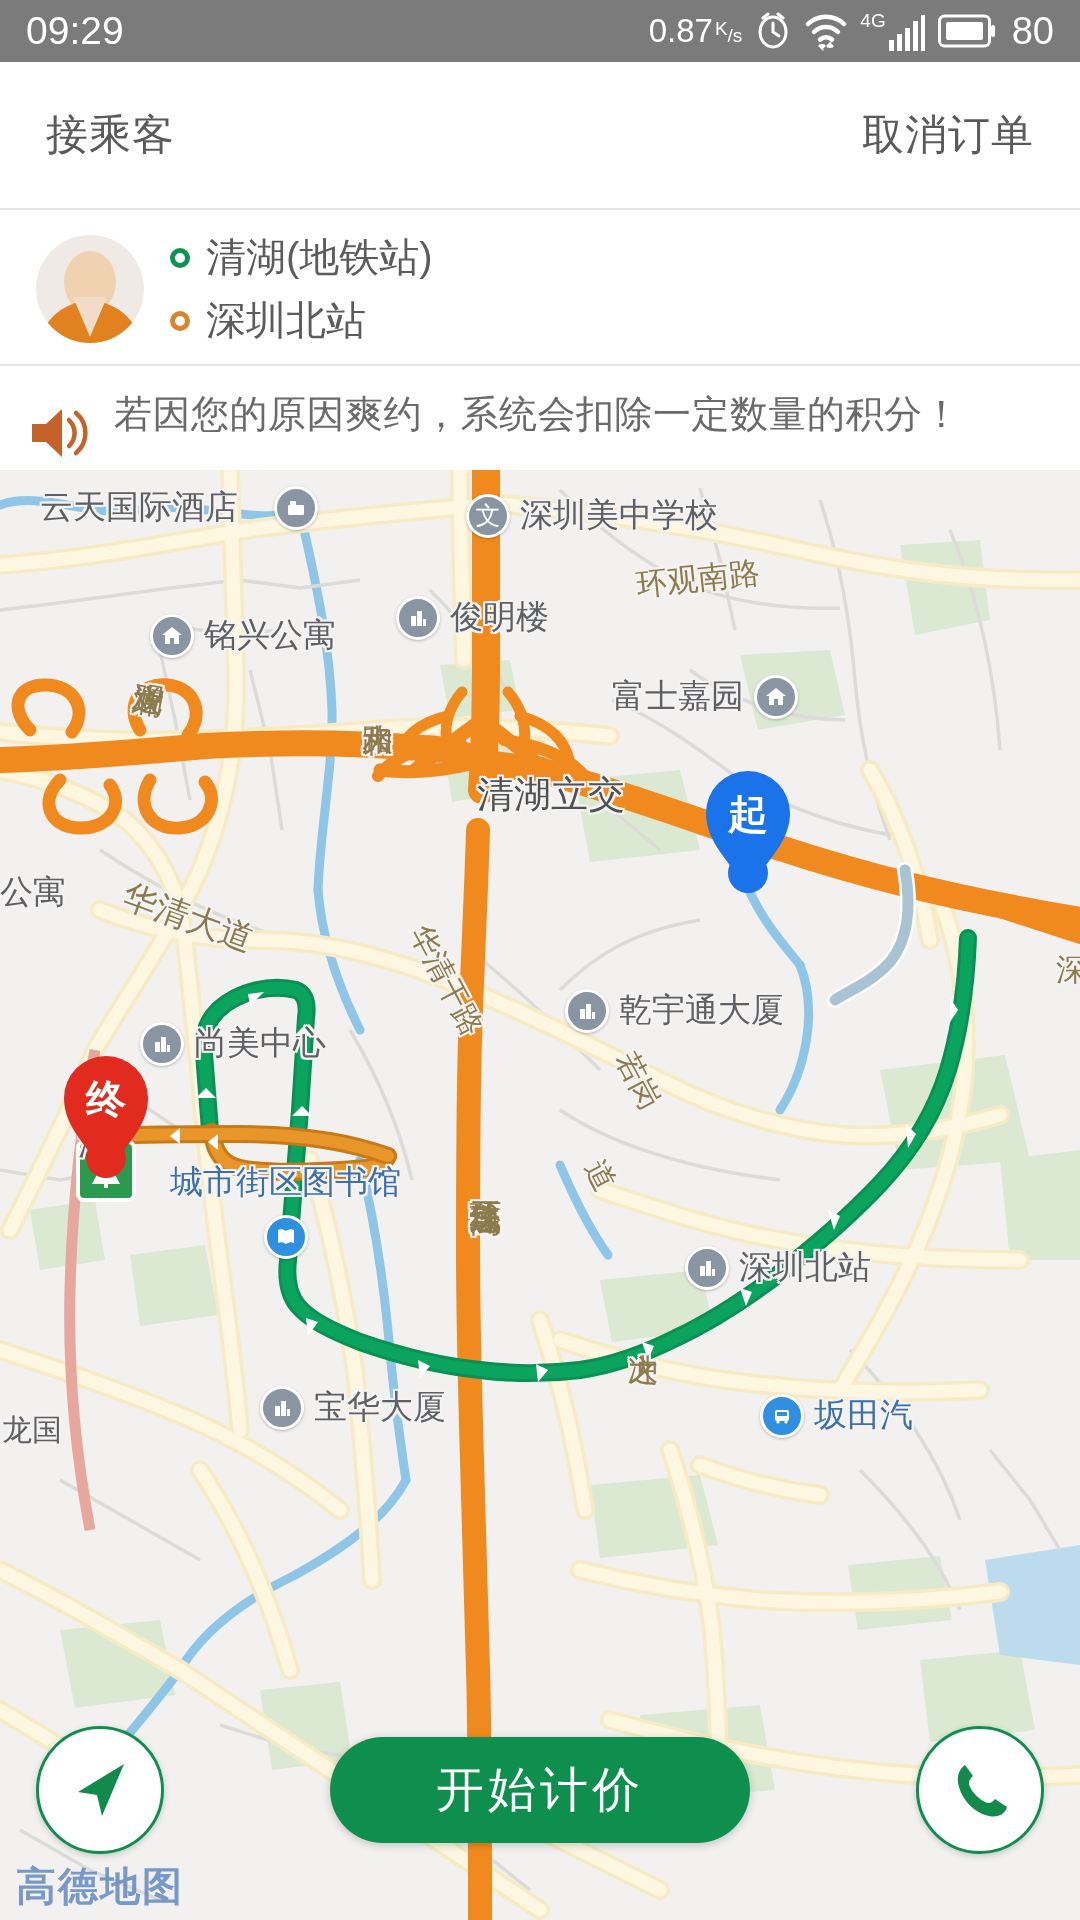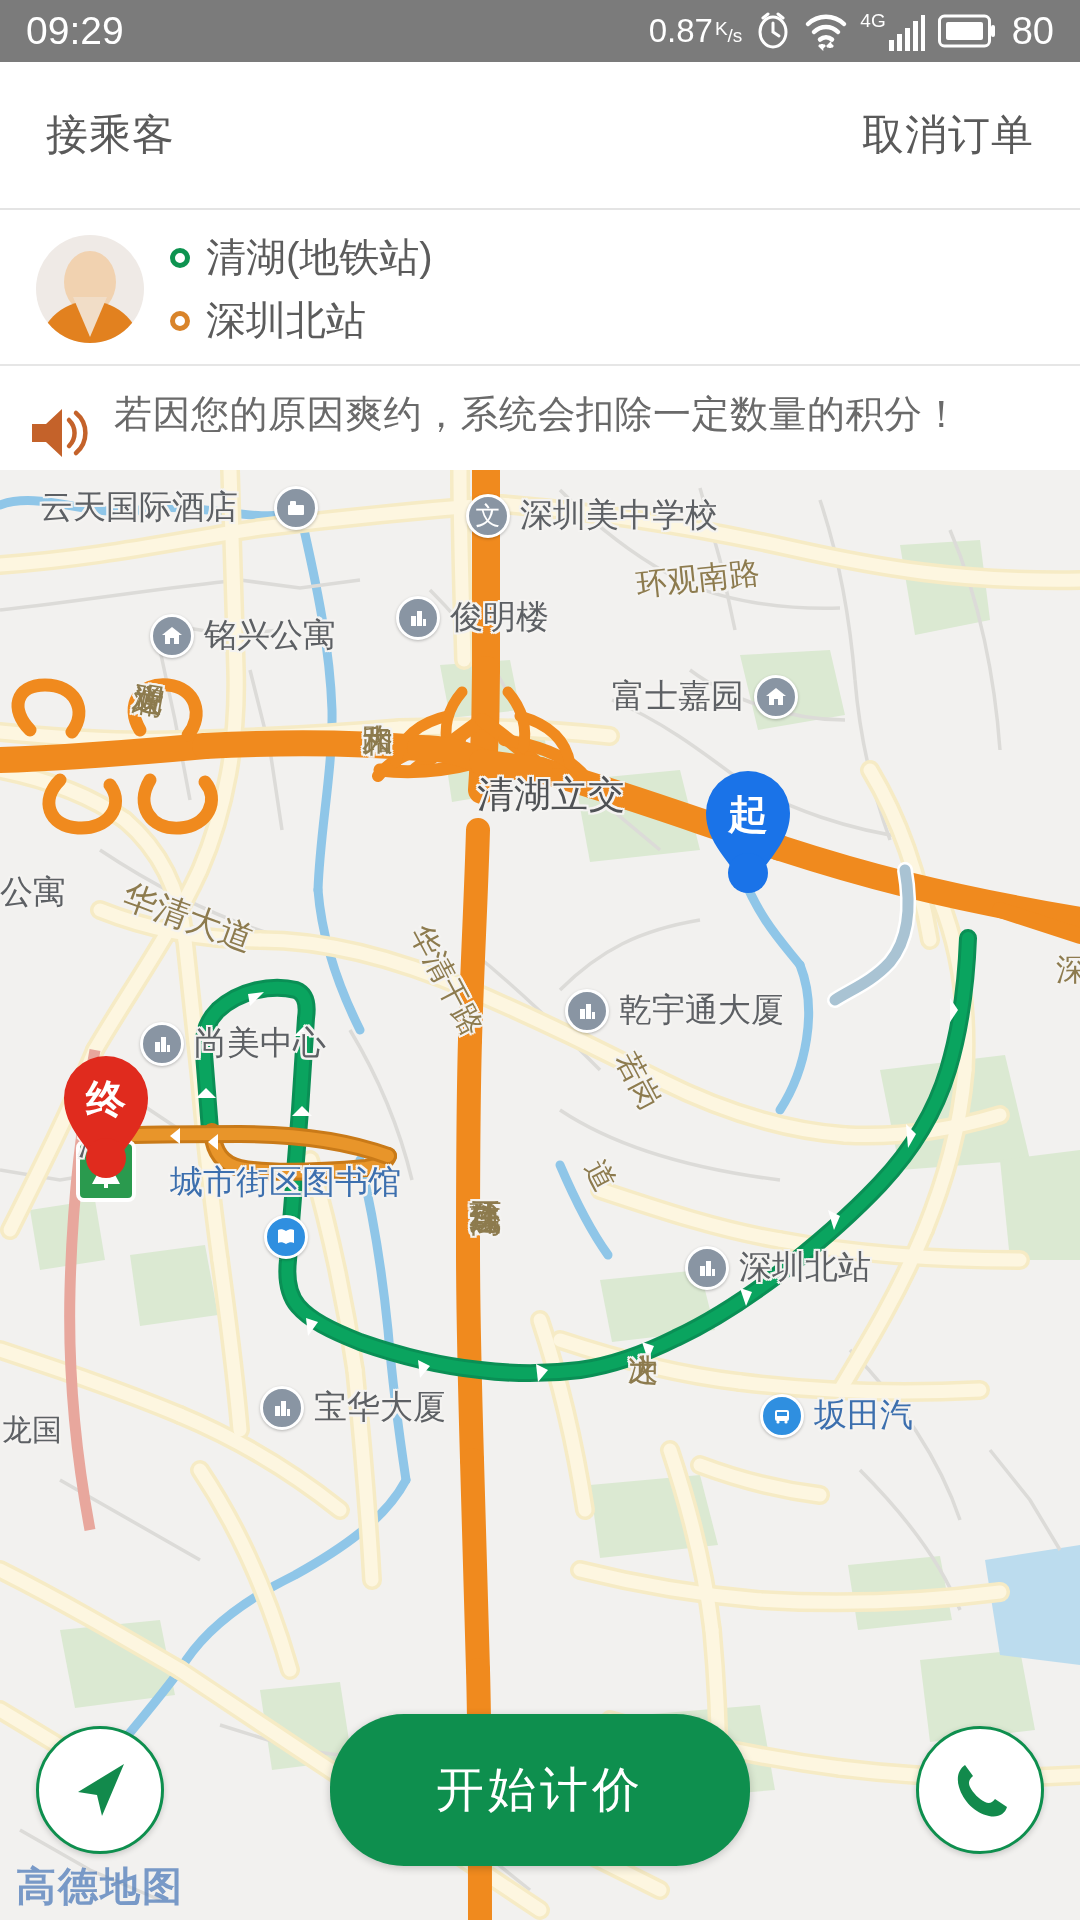--- a/index.html
+++ b/index.html
@@ -272,21 +272,21 @@
     border: 3px solid #0e8f4e;
     box-sizing: border-box;
     display: flex;
     align-items: center;
     justify-content: center;
     flex: 0 0 auto;
     box-shadow: 0 2px 6px rgba(0,0,0,0.18);
   }
   #start-meter-button {
     width: 420px;
-    height: 152px;
+    height: 106px;
     border-radius: 74px;
     background: #0e8f4e;
     border: none;
     color: #ffffff;
     font-size: 48px;
     letter-spacing: 4px;
     font-family: "Liberation Sans", "DejaVu Sans", sans-serif;
     display: flex;
     align-items: center;
     justify-content: center;

